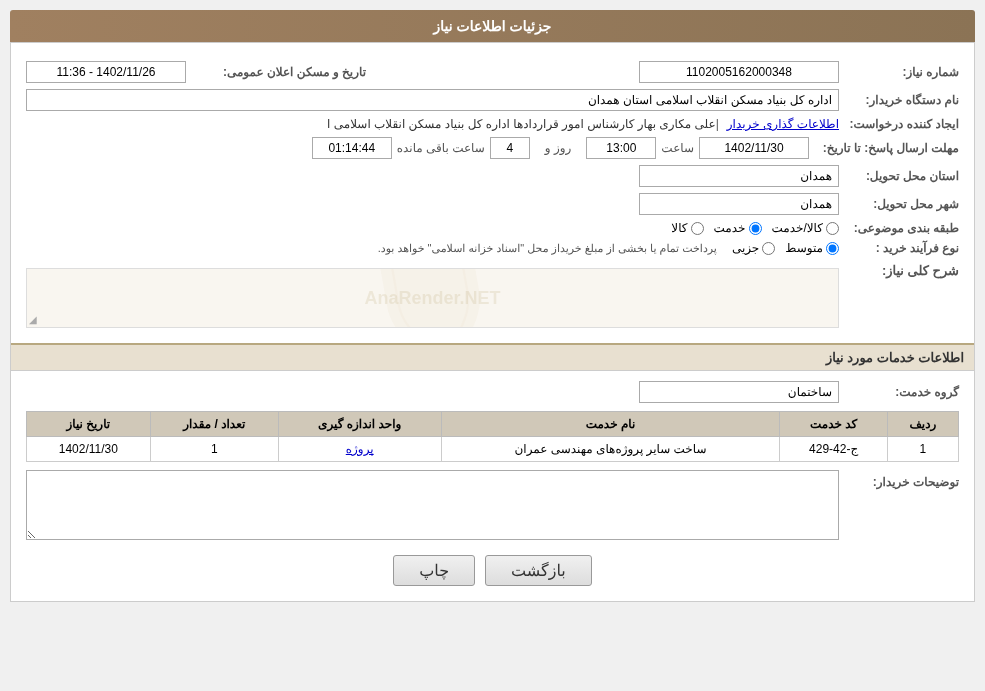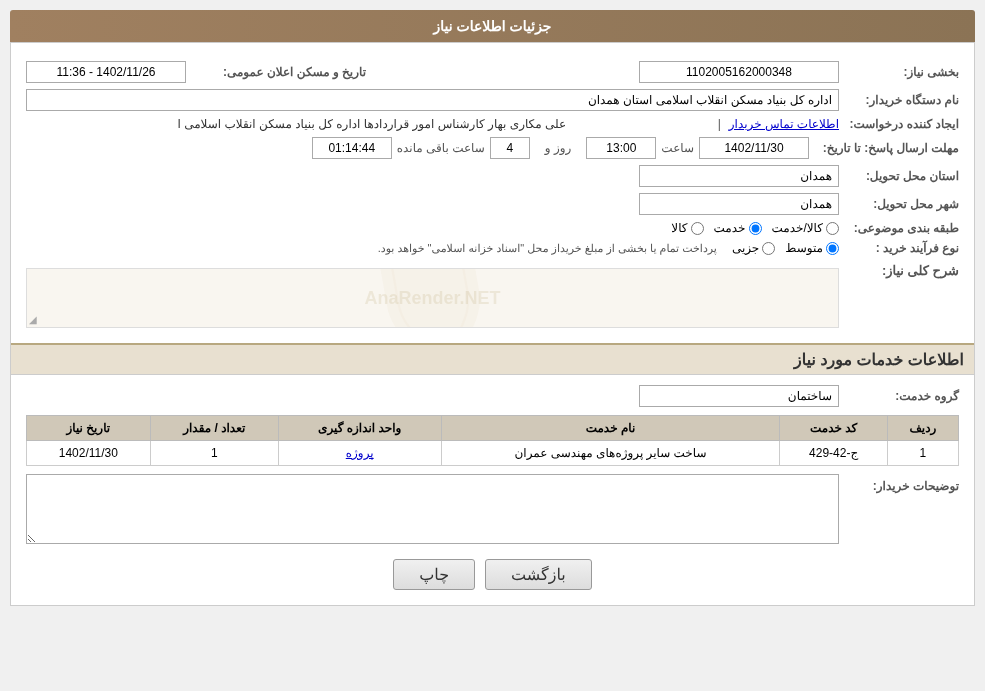--- a/index.html
+++ b/index.html
@@ -81,21 +81,21 @@
       display: flex;
       align-items: center;
       gap: 3px;
     }
     .section-title {
       background: #e8e0d0;
       border-top: 2px solid #b8a880;
       border-bottom: 1px solid #ccc;
       padding: 5px 10px;
       font-weight: bold;
-      font-size: 16px;
+      font-size: 13px;
       color: #333;
       margin: 10px -15px;
     }
     .watermark-area {
       position: relative;
       background: #f9f6f0;
       border: 1px solid #ddd;
       min-height: 80px;
       margin: 5px 0;
       display: flex;
@@ -181,37 +181,37 @@
     }
   </style>
 </head>
 <body>
 
 <div class="page-wrapper">
   <div class="header-bar">جزئیات اطلاعات نیاز</div>
   <div class="main-container">
 
     <div class="form-row" style="margin-top:8px;">
-      <span class="label">بخشی نیاز:</span>
+      <span class="label">شماره نیاز:</span>
       <input type="text" class="input-field input-number" readonly="" style="text-align: center;" value="1102005162000348">
       <span style="flex:1;"></span>
       <span class="label" style="min-width:180px; text-align:right;">تاریخ و مسکن اعلان عمومی:</span>
       <input type="text" class="input-field input-medium" readonly="" style="text-align: center;" value="1402/11/26 - 11:36">
     </div>
 
     <div class="form-row">
       <span class="label">نام دستگاه خریدار:</span>
       <input type="text" class="input-field input-full" readonly="" style="text-align: right;" value="اداره کل بنیاد مسکن انقلاب اسلامی استان همدان">
     </div>
 
     <div class="form-row">
       <span class="label">ایجاد کننده درخواست:</span>
-      <span class="link-blue" style="margin-left:5px; white-space:nowrap;">اطلاعات تماس خریدار</span>
+      <span class="link-blue" style="margin-left:5px; white-space:nowrap;">اطلاعات گذاری خریدار</span>
       <span style="color:#555; margin-right:3px;">|</span>
-      <span style="flex:1; text-align:center; color:#333;">علی مکاری بهار کارشناس امور قراردادها اداره کل بنیاد مسکن انقلاب اسلامی ا</span>
+      <span style="flex:1; text-align:right; color:#333;">علی مکاری بهار کارشناس امور قراردادها اداره کل بنیاد مسکن انقلاب اسلامی ا</span>
     </div>
 
     <div class="form-row">
       <span class="label label-wide">مهلت ارسال پاسخ: تا تاریخ:</span>
       <input type="text" class="input-field input-medium" readonly="" style="text-align: center; width: 110px;" value="1402/11/30">
       <span style="margin: 0 5px; color:#555;">ساعت</span>
       <input type="text" class="input-field input-time" readonly="" style="text-align: center;" value="13:00">
       <span style="margin: 0 15px; color:#555;">روز و</span>
       <input type="text" class="input-field" style="width: 40px; text-align: center;" readonly="" value="4">
       <span style="margin: 0 5px; color:#555;">ساعت باقی مانده</span>

